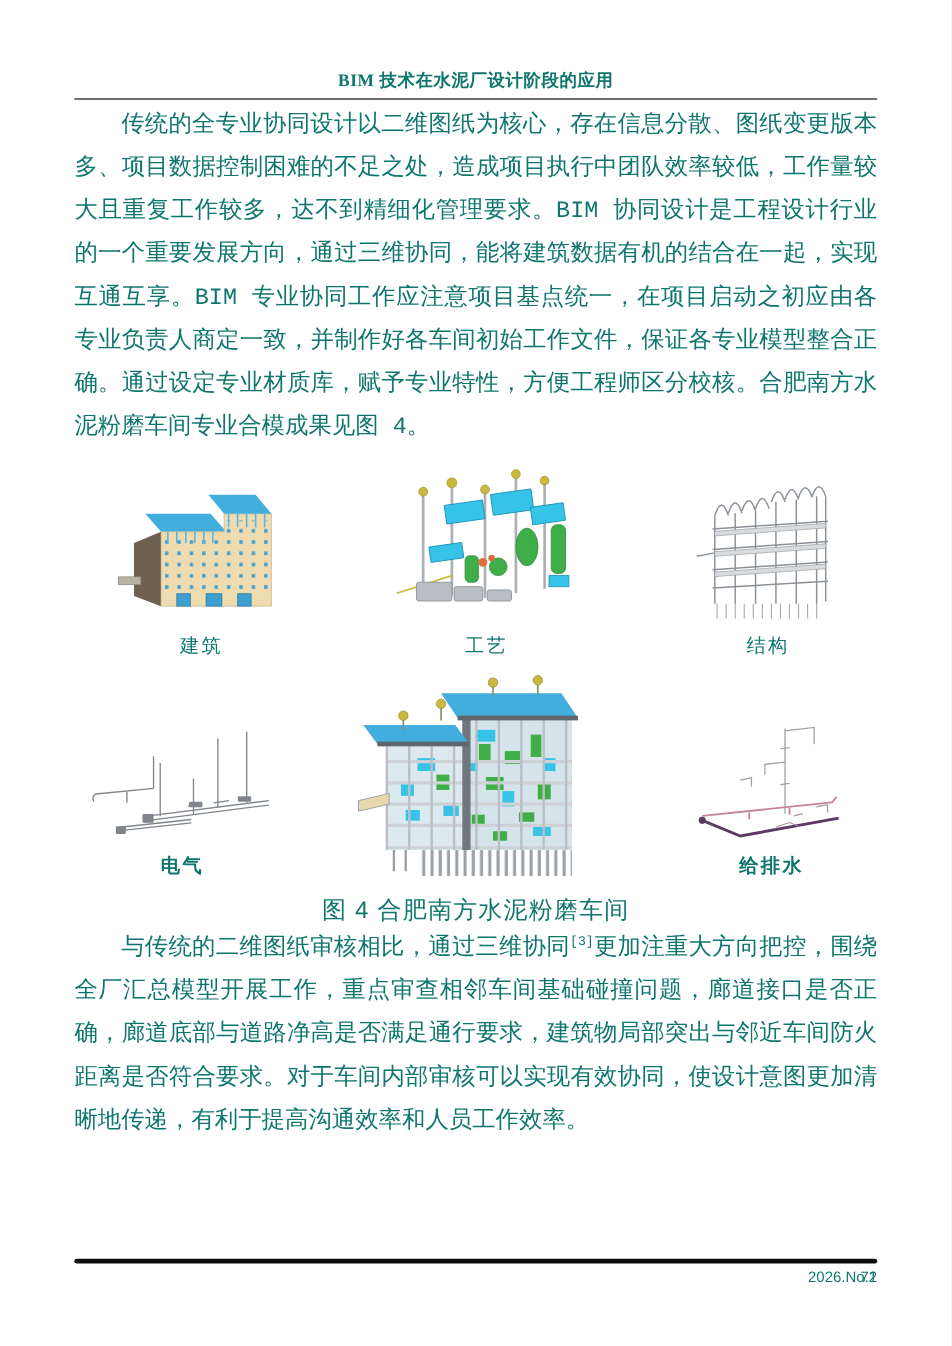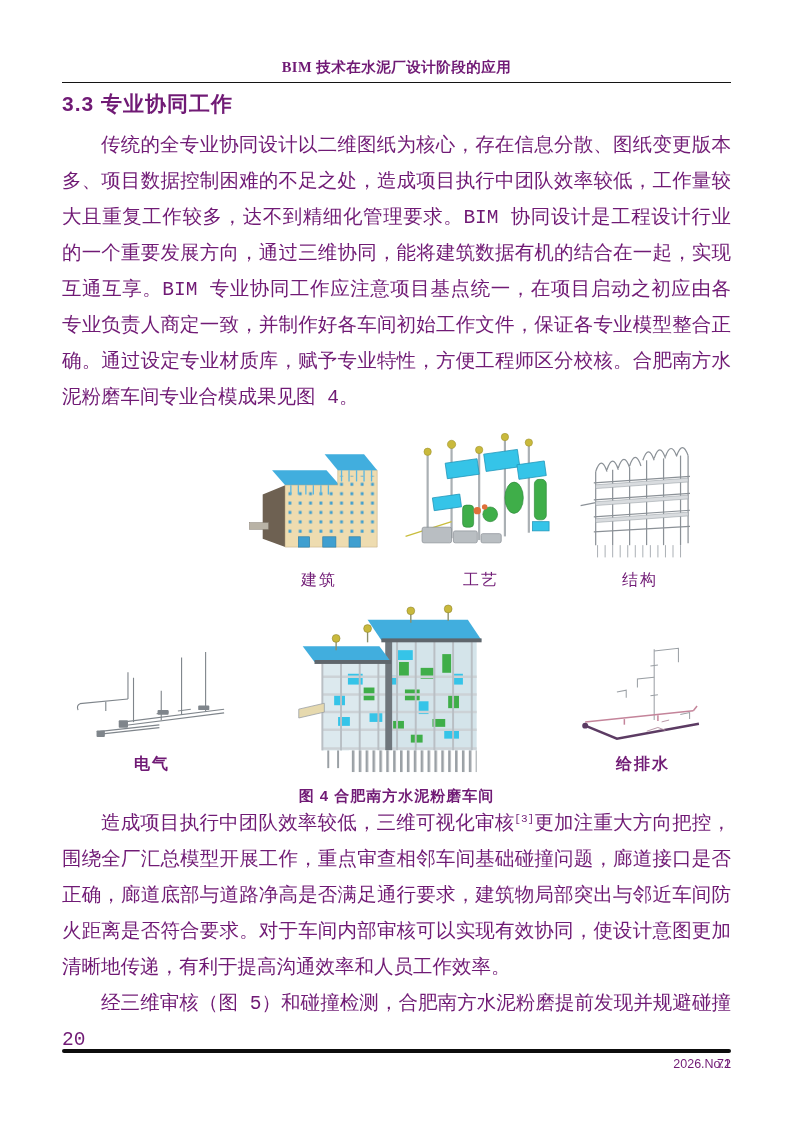--- a/index.html
+++ b/index.html
@@ -1,35 +1,35 @@
 <!DOCTYPE html>
 <html lang="zh"><head>
 <meta charset="utf-8">
 <style>
   html,body{margin:0;padding:0;background:#e9e9e9;}
   .page{position:relative;width:793px;height:1122px;margin:0 auto;background:#ffffff;overflow:hidden;
-        font-family:"Liberation Serif", serif;color:#701a75;}
+        font-family:"Liberation Serif", serif;color:#0f766e;}
   
   .doc-header{position:absolute;top:58px;left:62px;right:62px;text-align:center;}
   .header-title{font-size:14.5px;font-weight:bold;letter-spacing:.5px;}
   .header-rule{position:absolute;top:82px;left:62px;right:62px;height:0;border-top:1.6px solid #141414;}
   
   .content{position:absolute;top:86px;left:62px;width:669px;}
   h2.sec{font-family:"Liberation Sans", sans-serif;font-size:21px;font-weight:bold;
          margin:4px 0 10px 0;letter-spacing:1px;}
   p.body{font-size:19.5px;line-height:36px;text-align:justify;text-indent:2em;margin:0;font-family:Liberation Mono, monospace;}
   sup.ref{font-size:11px;line-height:0;}
   
   figure.fig{margin:10px 0 0 0;}
   .fig-row{display:flex;justify-content:space-between;align-items:flex-end;}
-  .fig-row.row1{padding:0 18px 0 30px;justify-content:flex-end;}
+  .fig-row.row1{padding:0 18px 0 30px;}
   .fig-row.row2{margin-top:12px;padding:0 10px 0 6px;font-weight:bold;}
   .subfig{display:flex;flex-direction:column;align-items:center;}
   .fig-label{font-size:16px;margin-top:6px;letter-spacing:2px;}
-  figcaption.fig-cap{font-family:"Liberation Sans", sans-serif;font-size:15px;font-weight:bold;
+  figcaption.fig-cap{font-family:"Liberation Sans", sans-serif;font-size:20px;font-weight:normal;
          text-align:center;margin-top:12px;letter-spacing:1px;}
   svg{display:block;}
   
   .doc-footer{position:absolute;left:62px;right:62px;top:1049px;}
   .footer-rule{height:4px;background:#0d0d0d;border-radius:2px;}
   .footer-row{position:relative;margin-top:4px;font-family:"Liberation Sans", sans-serif;
               font-size:12.5px;text-align:right;}
   .footer-issue{position:absolute;right:0;top:0;}
 </style>
 </head>
@@ -37,21 +37,20 @@
 
 <div class="page">
 
   <header class="doc-header">
     <span class="header-title">BIM 技术在水泥厂设计阶段的应用</span>
   </header>
   <div class="header-rule"></div>
 
   <main class="content">
 
-    <h2 class="sec">3.3 专业协同工作</h2>
 
     <p class="body">传统的全专业协同设计以二维图纸为核心，存在信息分散、图纸变更版本多、项目数据控制困难的不足之处，造成项目执行中团队效率较低，工作量较大且重复工作较多，达不到精细化管理要求。BIM 协同设计是工程设计行业的一个重要发展方向，通过三维协同，能将建筑数据有机的结合在一起，实现互通互享。BIM 专业协同工作应注意项目基点统一，在项目启动之初应由各专业负责人商定一致，并制作好各车间初始工作文件，保证各专业模型整合正确。通过设定专业材质库，赋予专业特性，方便工程师区分校核。合肥南方水泥粉磨车间专业合模成果见图 4。</p>
 
     <figure class="fig">
       <div class="fig-row row1">
 
         <div class="subfig">
           <svg width="152" height="122" viewBox="0 0 160 130">
             <defs>
               <pattern id="win" width="11" height="10" patternUnits="userSpaceOnUse">
@@ -298,23 +297,22 @@
             </g>
           </svg>
           <span class="fig-label">给排水</span>
         </div>
       </div>
 
       <figcaption class="fig-cap">图 4 合肥南方水泥粉磨车间</figcaption>
     </figure>
 
 
-    <p class="body"><span>造成项目执行中团队效率较低，三维可视化审核</span><sup class="ref">[3]</sup><span>更加注重大方向把控，围绕全厂汇总模型开展工作，重点审查相邻车间基础碰撞问题，廊道接口是否正确，廊道底部与道路净高是否满足通行要求，建筑物局部突出与邻近车间防火距离是否符合要求。对于车间内部审核可以实现有效协同，使设计意图更加清晰地传递，有利于提高沟通效率和人员工作效率。</span></p>
-
-    <p class="body">经三维审核（图 5）和碰撞检测，合肥南方水泥粉磨提前发现并规避碰撞 20</p>
+    <p class="body"><span>与传统的二维图纸审核相比，通过三维协同</span><sup class="ref">[3]</sup><span>更加注重大方向把控，围绕全厂汇总模型开展工作，重点审查相邻车间基础碰撞问题，廊道接口是否正确，廊道底部与道路净高是否满足通行要求，建筑物局部突出与邻近车间防火距离是否符合要求。对于车间内部审核可以实现有效协同，使设计意图更加清晰地传递，有利于提高沟通效率和人员工作效率。</span></p>
+
 
   </main>
 
   <footer class="doc-footer">
     <div class="footer-rule"></div>
     <div class="footer-row">
       <span>72</span>
       <span class="footer-issue">2026.No.1</span>
     </div>
   </footer>

